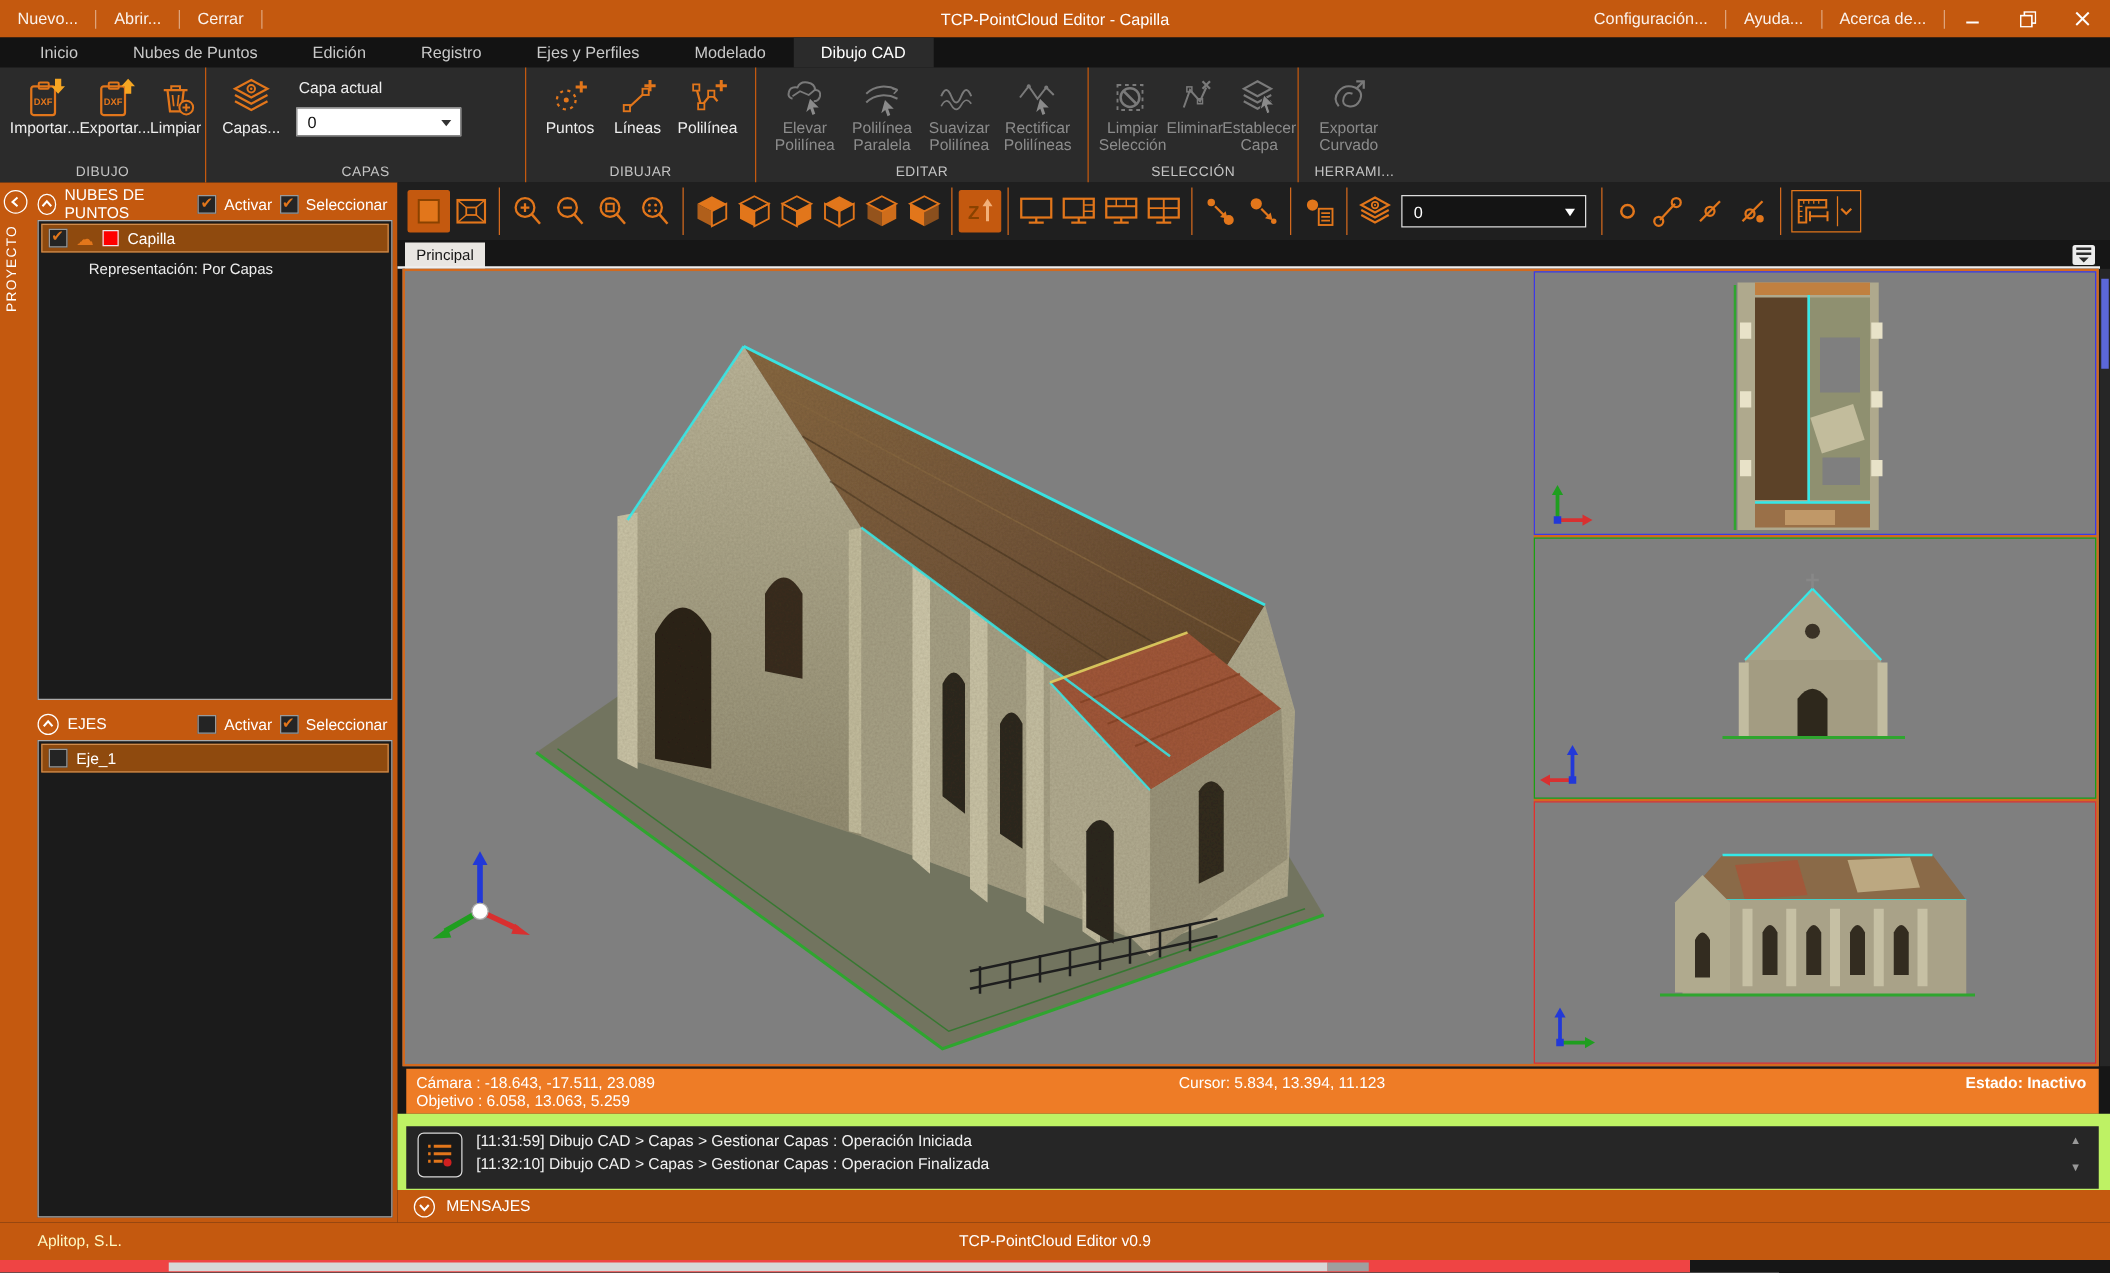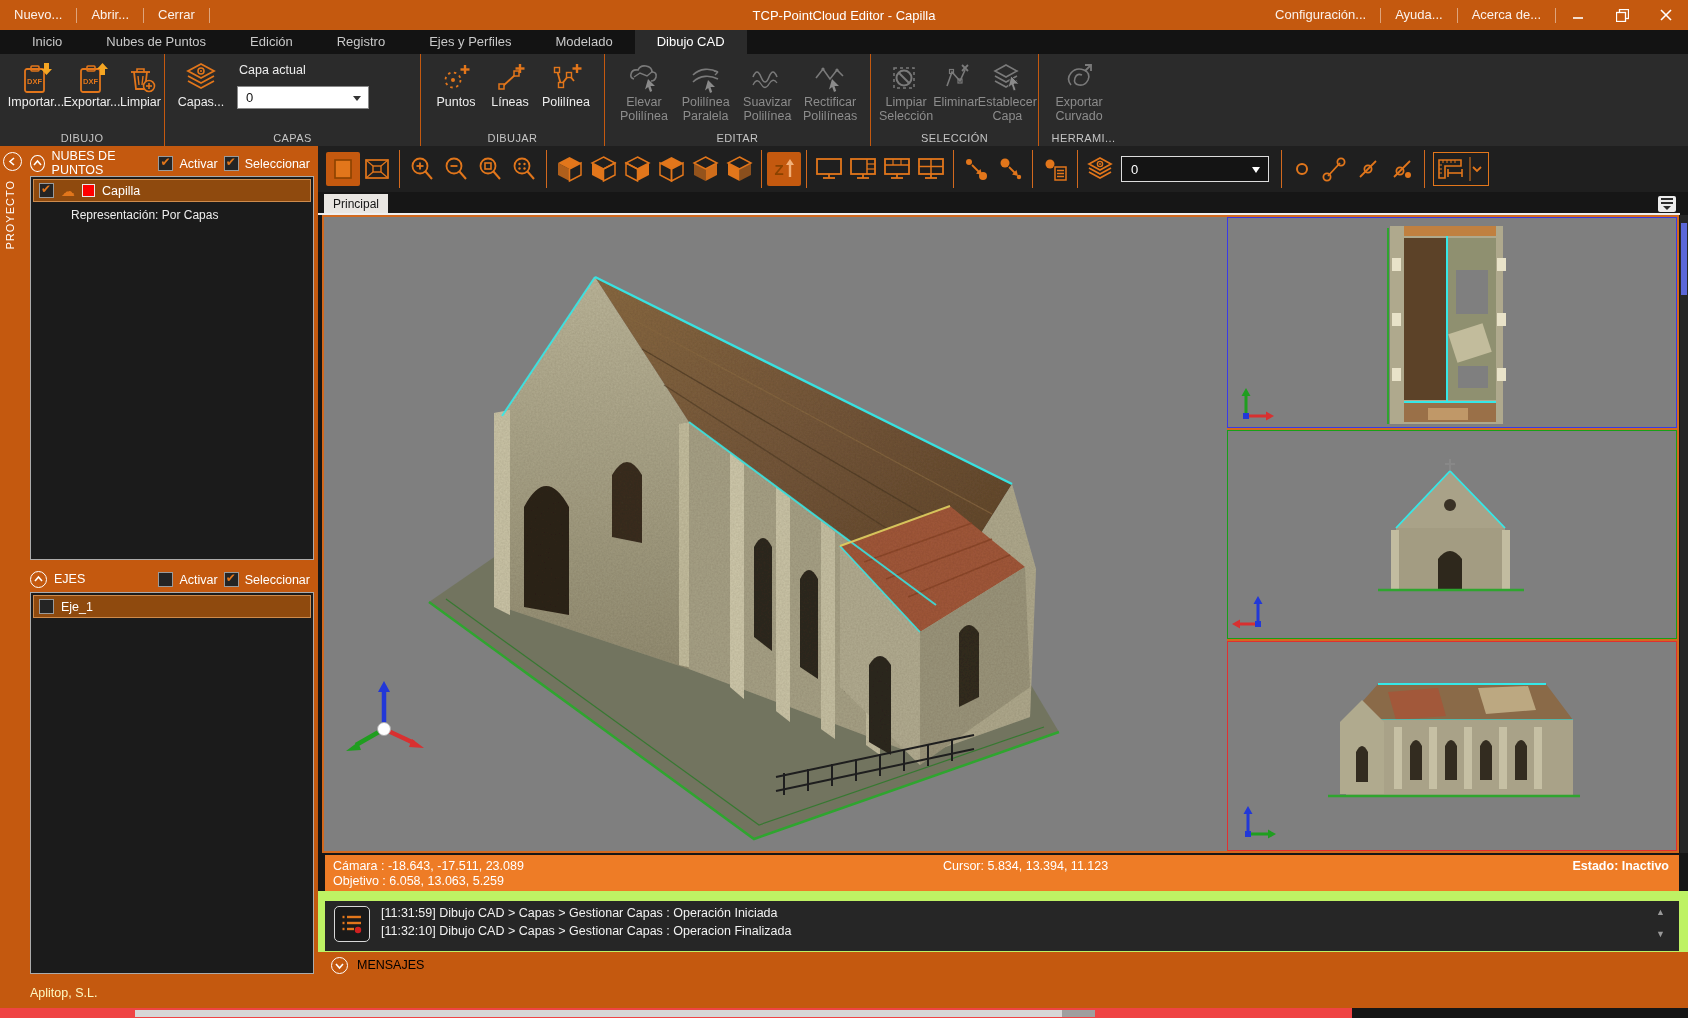--- a/index.html
+++ b/index.html
@@ -78,21 +78,21 @@
   
   #statusbar { left:325px; top:855px; width:1354px; height:36px; background:#EE7C26; font-size:12.5px; color:#fff; }
   #statusbar .bold { font-weight:bold; }
   #logarea { left:318px; top:891px; width:1370px; height:61px; background:#bef264; }
   #logbox { position:absolute; left:7px; top:10px; right:9px; bottom:1px; background:#262626; }
   .logline { position:absolute; left:56px; font-size:12.5px; color:#F2F2F2; }
   .logarrow { position:absolute; right:14px; font-size:9px; color:#999; }
   #logicon { position:absolute; left:9px; top:5px; width:36px; height:36px; border:1.5px solid #D8D8D8; border-radius:5px; background:#1A1A1A; display:flex; align-items:center; justify-content:center; }
   #mensajes { left:318px; top:952px; width:1370px; height:26px; background:#C4590F; display:flex; align-items:center; gap:9px; padding-left:13px; }
   #mensajes .circ { width:17px; height:17px; }
-  #mensajes span.mlabel { font-size:12.5px; color:#000000; }
+  #mensajes span.mlabel { font-size:12.5px; color:#ffffff; }
   #footer { left:0; top:978px; width:1688px; height:30px; background:#C4590F; }
   #footer .company { position:absolute; left:30px; top:8px; font-size:12.5px; color:#fef9c3; }
   #footer .version { position:absolute; left:0; right:0; top:8px; text-align:center; font-size:12.5px; color:#fff; }
   #taskbar { left:0; top:1008px; width:1352px; height:10px; background:#ef4444; overflow:hidden;font-weight:bold; }
   #tk-bar { position:absolute; left:135px; top:2px; width:927px; height:7px; background:#D7D7D7; }
   #tk-notch { position:absolute; left:1062px; top:2px; width:33px; height:7px; background:#9F9F9F; }
   #tk-clock { position:absolute; left:1612px; top:0px; width:50px; height:10px; overflow:hidden; font-size:12.5px; color:#EEE; }
 </style>
 </head>
 <body>
@@ -829,19 +829,20 @@
   <div class="circ">
     <svg width="9" height="9">
         <polyline points="1,3 4.5,7 8,3" fill="none" stroke="#fff" stroke-width="1.6"></polyline>
       </svg>
   </div>
   <span class="mlabel">MENSAJES</span>
 </div>
 
 <div id="footer" class="abs">
   <span class="company">Aplitop, S.L.</span>
+  <span class="version">TCP-PointCloud Editor v0.9</span>
 </div>
 
 <div id="taskbar" class="abs">
   <div id="tk-bar"></div>
   <div id="tk-notch"></div>
   <div id="tk-clock"><span>11:32</span></div>
 </div>
 
 </body></html>

